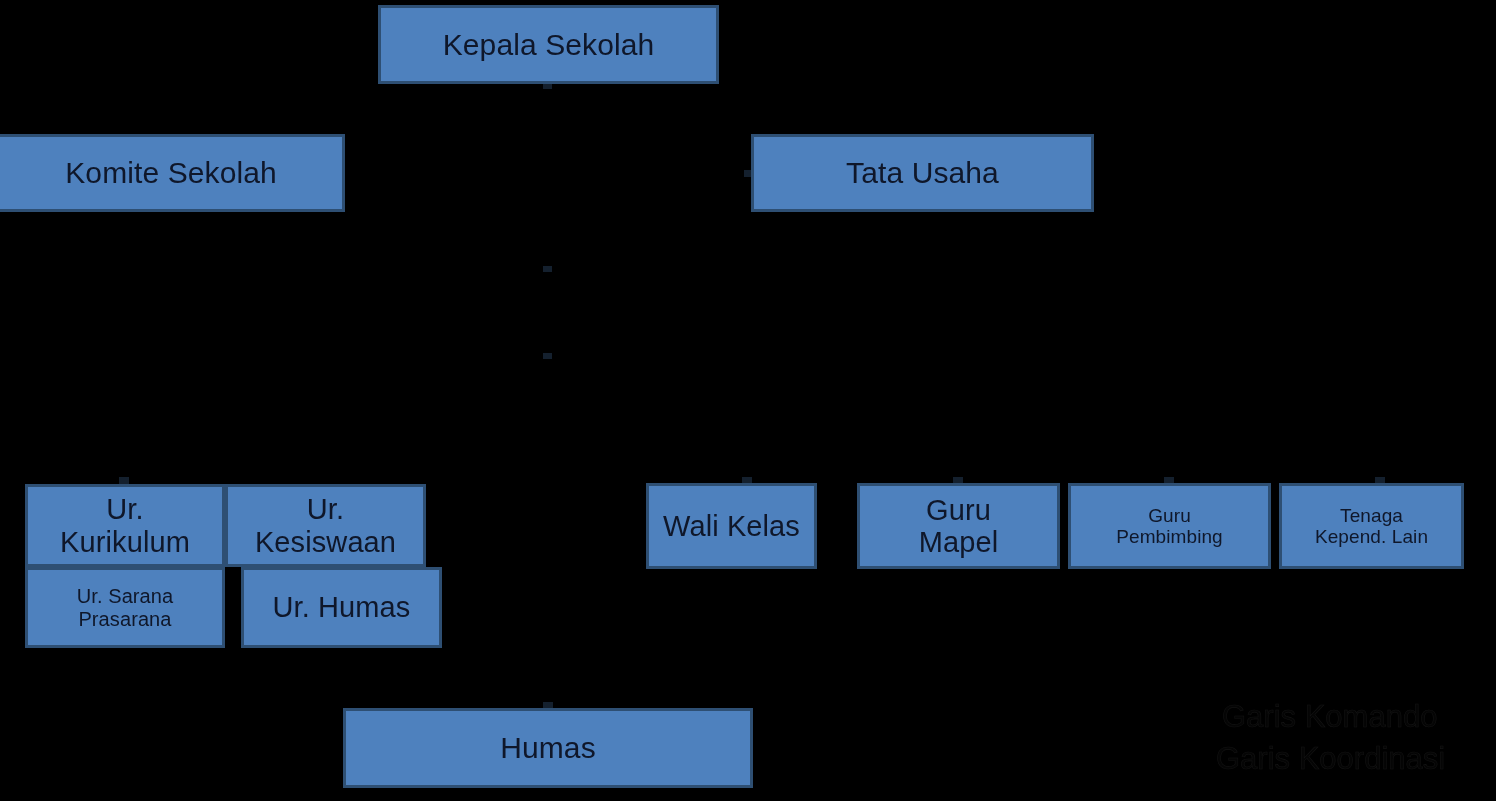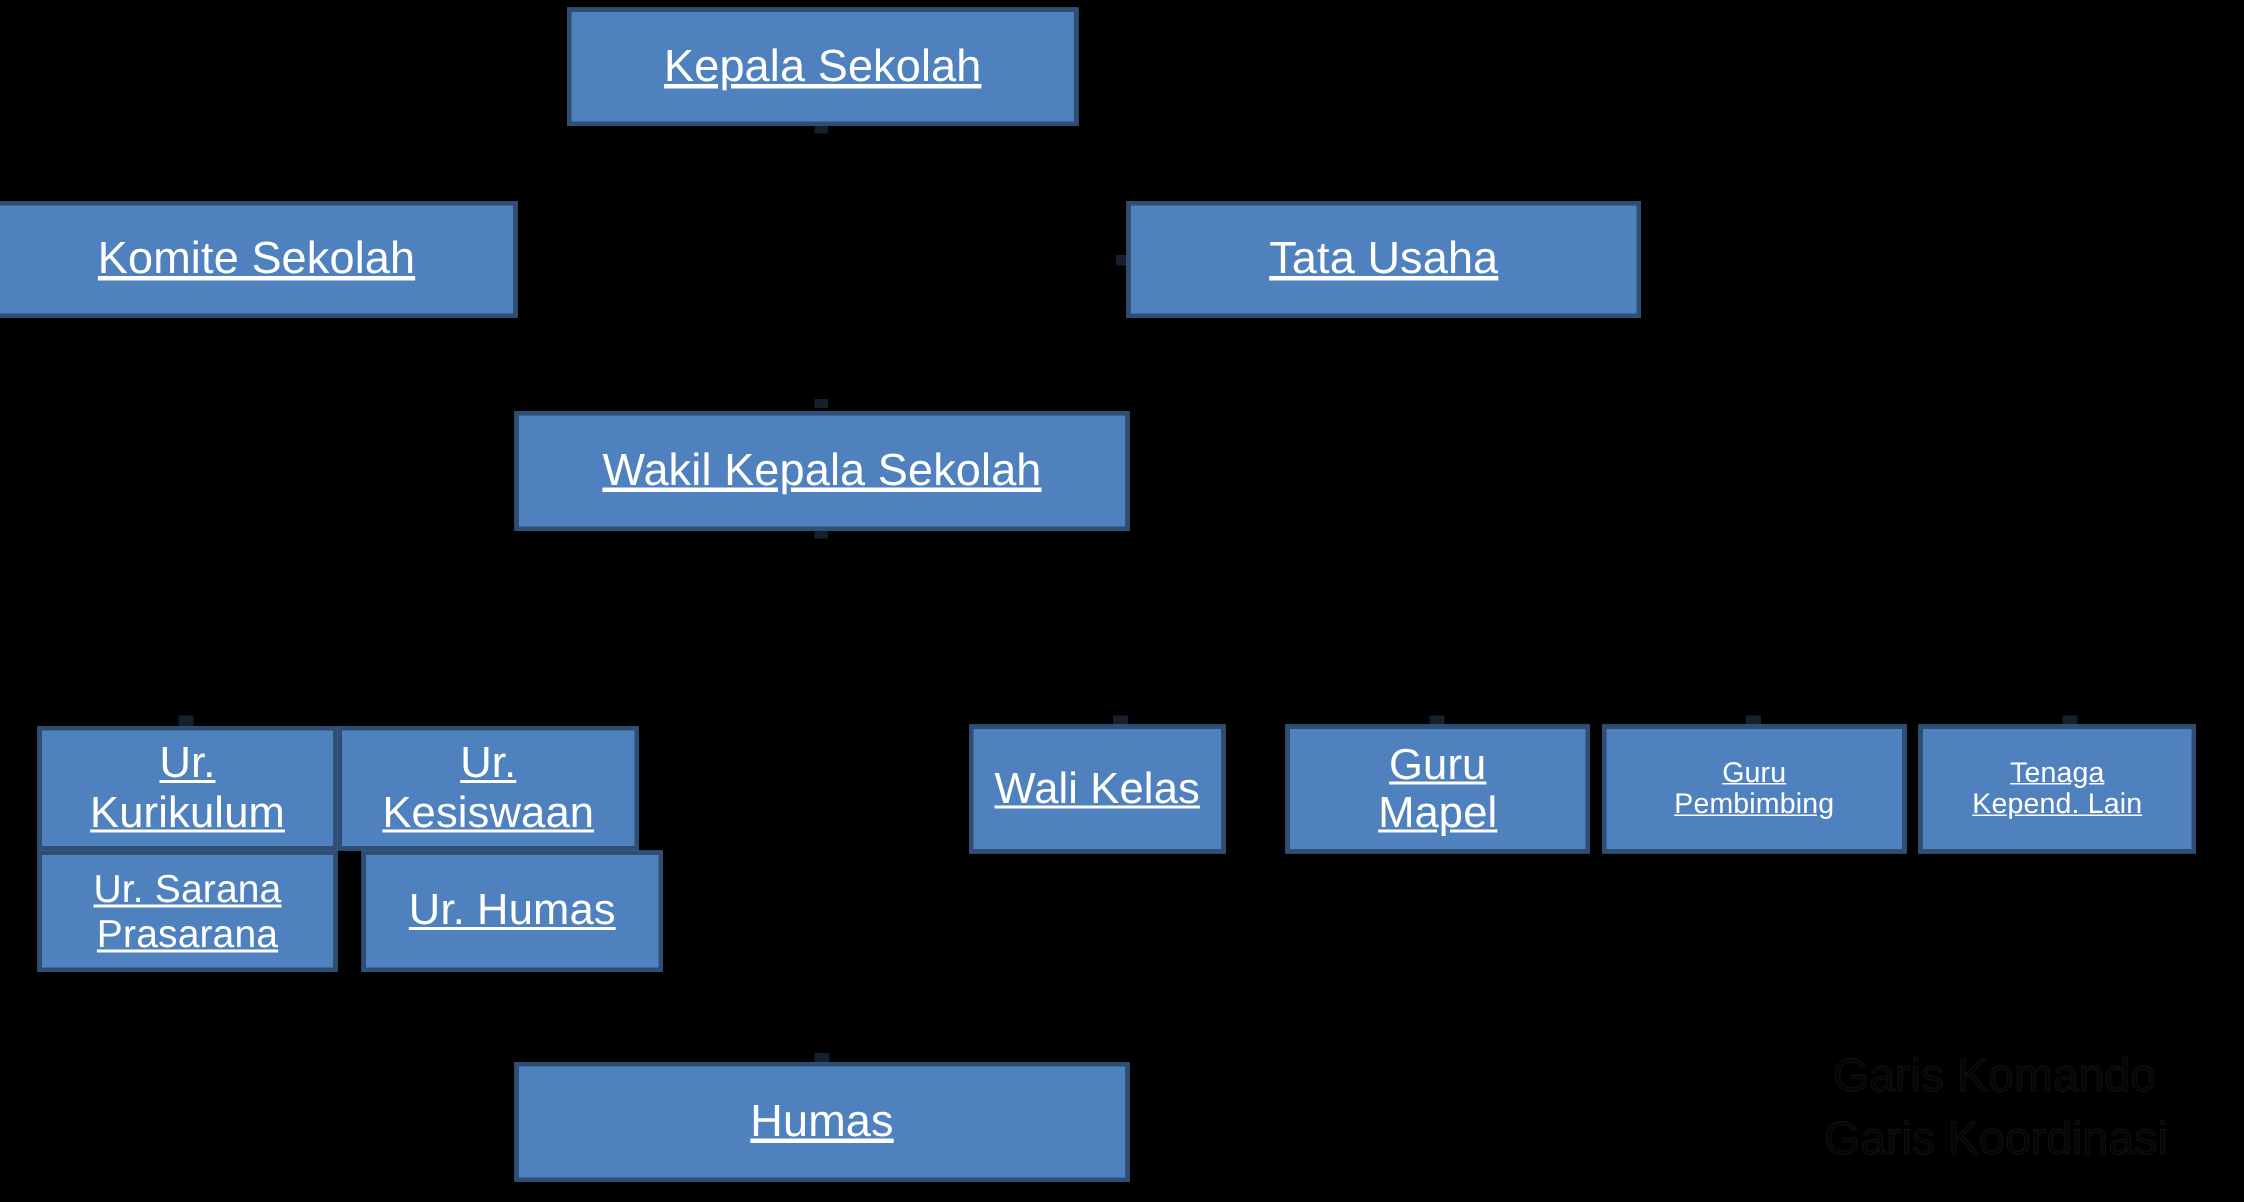--- a/index.html
+++ b/index.html
@@ -15,34 +15,33 @@
     width: 1496px;
     height: 801px;
     background: #000000;
     overflow: hidden;
   }
   .node {
     position: absolute;
     box-sizing: border-box;
     background: #4E81BE;
     border: 3px solid #2E4F73;
-    color: #ffffff;
+    color: #0f172a;
     display: flex;
     align-items: center;
     justify-content: center;
     text-align: center;
     line-height: 1.12;
     font-weight: 400;
     letter-spacing: 0.1px;
     white-space: pre-line;
-    text-decoration: underline;
   }
   .t-xl { font-size: 30px; }
   .t-lg { font-size: 29px; }
-  .t-sm { font-size: 26px; }
+  .t-sm { font-size: 20px; }
   .t-xs { font-size: 19px; }
 
   .connector {
     position: absolute;
     background: #000000;
   }
   .stub {
     position: absolute;
     background: #14202E;
   }
@@ -83,21 +82,20 @@
   <div class="stub" style="left:1164px; top:477px; width:10px; height:7px;"></div>
   <div class="stub" style="left:1375px; top:477px; width:10px; height:7px;"></div>
   <div class="stub" style="left:543px; top:702px; width:10px; height:8px;"></div>
 
   <div class="node t-xl" style="left:378px; top:5px; width:341px; height:79px;">Kepala Sekolah</div>
 
   <div class="node t-xl" style="left:-3px; top:134px; width:348px; height:78px;">Komite Sekolah</div>
 
   <div class="node t-xl" style="left:751px; top:134px; width:343px; height:78px;">Tata Usaha</div>
 
-  <div class="node t-xl" style="left:343px; top:274px; width:410px; height:80px;">Wakil Kepala Sekolah</div>
 
   <div class="node t-lg" style="left:25px; top:484px; width:200px; height:83px;">Ur.
 Kurikulum</div>
 
   <div class="node t-lg" style="left:225px; top:484px; width:201px; height:83px;">Ur.
 Kesiswaan</div>
 
   <div class="node t-sm" style="left:25px; top:567px; width:200px; height:81px;">Ur. Sarana
 Prasarana</div>
 

